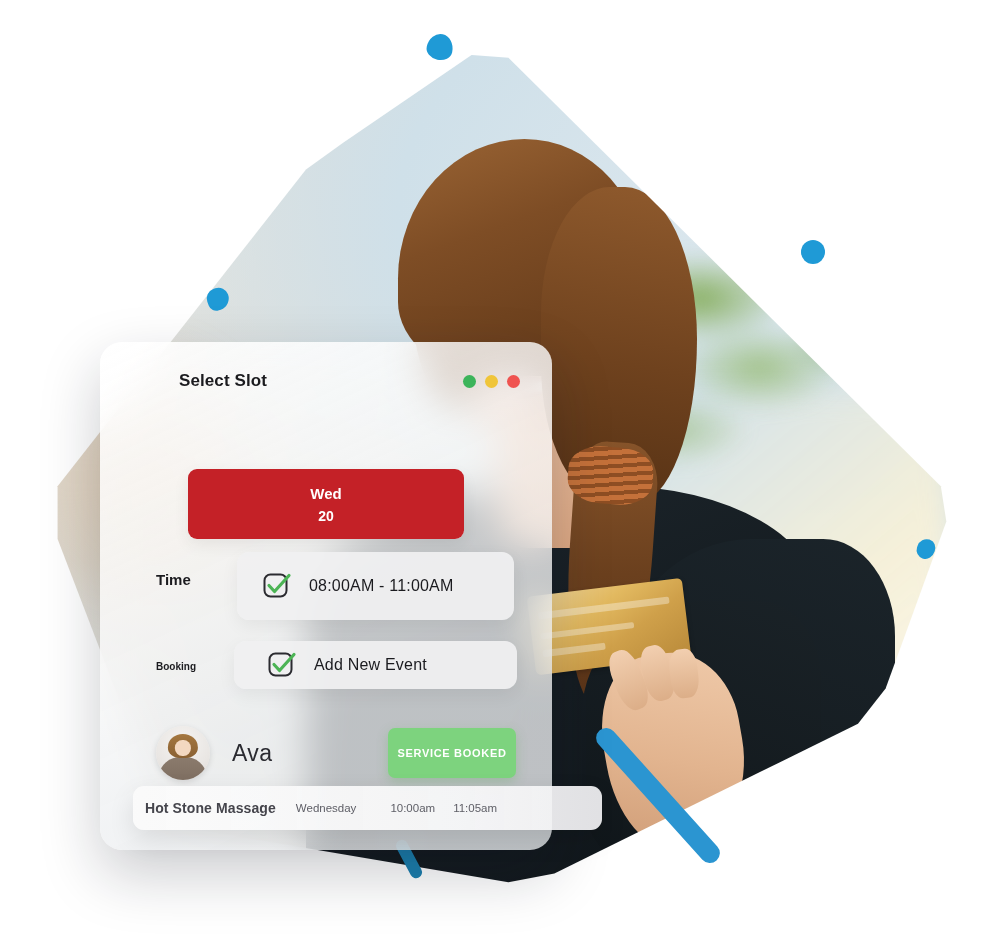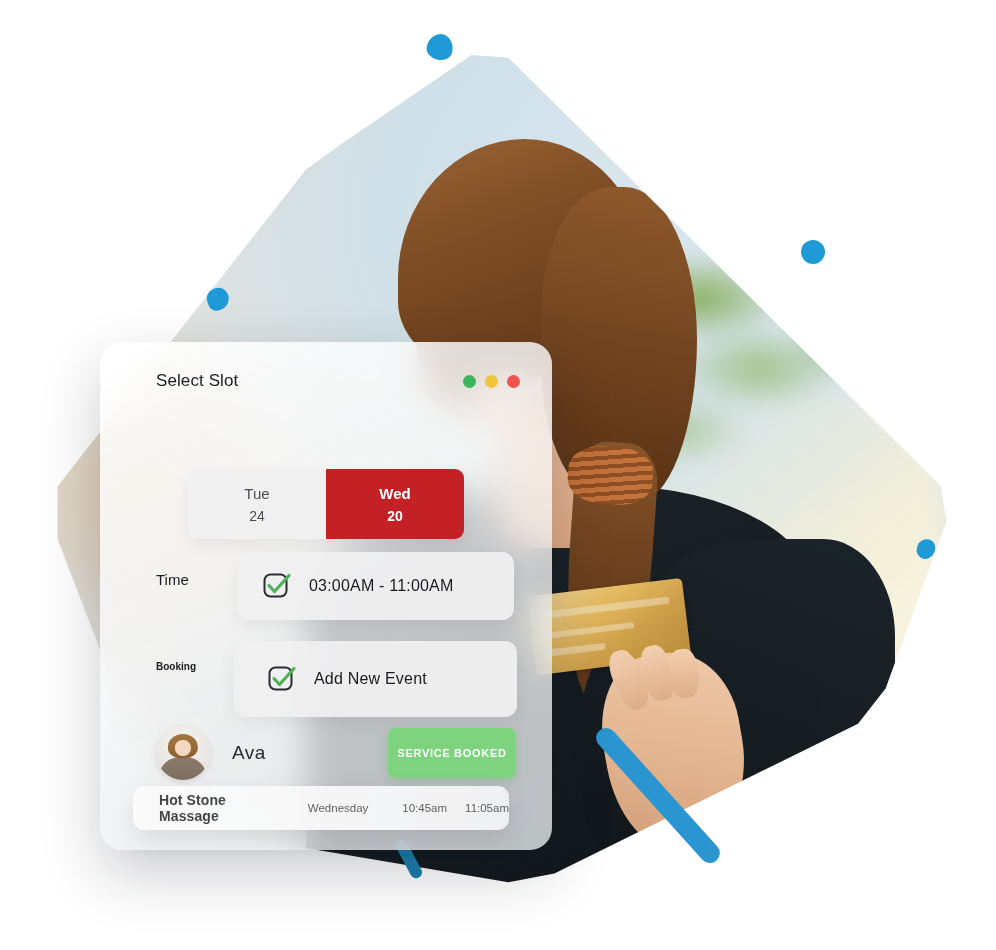--- a/index.html
+++ b/index.html
@@ -303,23 +303,24 @@
     left: 0; right: 0; top: 0;
     height: 78px;
     display: flex;
     align-items: center;
     justify-content: space-between;
     padding: 0 32px 0 56px;
     box-sizing: border-box;
   }
   .panel-title {
     font-size: 17px;
-    font-weight: normal;
+    font-weight: bold;
     color: #1b1b1f;
     letter-spacing: 0.1px;
+    margin-left: 23px;
   }
   .window-dots { display: flex; gap: 9px; align-items: center; }
   .dot { width: 13px; height: 13px; border-radius: 50%; }
   .dot-green  { background: #3cb45a; }
   .dot-yellow { background: #f0c539; }
   .dot-red    { background: #ef5350; }
 
   
   .day-strip {
     position: absolute;
@@ -359,35 +360,35 @@
   .field-time {
     position: absolute;
     left: 237px; top: 552px;
     width: 277px; height: 68px;
     padding-left: 24px;
     box-sizing: border-box;
   }
   .field-booking {
     position: absolute;
     left: 234px; top: 641px;
-    width: 283px; height: 76px;
+    width: 283px; height: 48px;
     padding-left: 32px;
     box-sizing: border-box;
   }
   .field-text {
     font-size: 16px;
     color: #1b1b1f;
     font-weight: normal;
     letter-spacing: 0.2px;
   }
   .label-time {
     position: absolute;
     left: 156px; top: 571px;
     font-size: 15px;
-    font-weight: normal;
+    font-weight: bold;
     color: #1b1b1f;
   }
   .label-booking {
     position: absolute;
     left: 156px; top: 661px;
     font-size: 10px;
     font-weight: bold;
     color: #1b1b1f;
   }
 
@@ -431,21 +432,21 @@
     position: absolute;
     left: 50%; top: 26%;
     transform: translateX(-50%);
     width: 30%; height: 30%;
     background: #f3d8c1;
     border-radius: 46%;
     z-index: 2;
   }
   .staff-name {
     margin-left: 22px;
-    font-size: 19px;
+    font-size: 23px;
     color: #2a2a30;
     letter-spacing: 0.4px;
   }
   .booked-btn {
     position: absolute;
     left: 232px; top: 6px;
     width: 128px; height: 50px;
     border: none;
     border-radius: 7px;
     background: #7dd37e;
@@ -455,36 +456,36 @@
     font-weight: bold;
     letter-spacing: 0.7px;
     cursor: pointer;
     box-shadow: 0 4px 12px rgba(85,170,90,0.3);
   }
 
   
   .summary {
     position: absolute;
     left: 133px; top: 786px;
-    width: 376px; height: 44px;
+    width: 469px; height: 44px;
     background: linear-gradient(90deg, rgba(250,250,250,0.96) 0%, rgba(247,247,248,0.94) 70%, rgba(243,243,245,0.92) 100%);
     border-radius: 11px;
     display: flex;
     align-items: center;
     box-shadow: 0 10px 26px rgba(0,0,0,0.10);
     box-sizing: border-box;
-    padding-left: 26px;
+    padding-left: 12px;
   }
   .sum-title {
     font-size: 14px;
     font-weight: bold;
     color: #45454c;
     letter-spacing: 0.1px;
   }
-  .sum-day  { font-size: 11.5px; color: #5e5e66; margin-left: 44px; }
+  .sum-day  { font-size: 11.5px; color: #5e5e66; margin-left: 20px; }
   .sum-from { font-size: 11.5px; color: #5e5e66; margin-left: 34px; }
   .sum-to   { font-size: 11.5px; color: #5e5e66; margin-left: 18px; }
 </style>
 </head>
 <body>
 
 <div id="stage">
 
   <div class="photo-wrap">
     <div class="photo">
@@ -536,40 +537,36 @@
     <div class="panel-header">
       <div class="panel-title">Select Slot</div>
       <div class="window-dots">
         <span class="dot dot-green"></span>
         <span class="dot dot-yellow"></span>
         <span class="dot dot-red"></span>
       </div>
     </div>
 
     <div class="day-strip">
-      <div class="day">
-        <span class="dname">Tue</span>
-        <span class="dnum">24</span>
-      </div>
       <div class="day active">
         <span class="dname">Wed</span>
         <span class="dnum">20</span>
       </div>
     </div>
 
   </div>
 
   <div class="label-time">Time</div>
 
   <div class="field field-time">
     <svg class="check-icon" viewBox="0 0 32 32">
       <rect x="3.5" y="4.5" width="22" height="22" rx="6" ry="6" fill="none" stroke="#2b2b30" stroke-width="2"></rect>
       <path d="M8 15.5 L13.5 21.5 L28 5.5" fill="none" stroke="#4cb455" stroke-width="3.2" stroke-linecap="round" stroke-linejoin="round"></path>
     </svg>
-    <span class="field-text">03:00AM - 11:00AM</span>
+    <span class="field-text">08:00AM - 11:00AM</span>
   </div>
 
   <div class="label-booking">Booking</div>
 
   <div class="field field-booking">
     <svg class="check-icon" viewBox="0 0 32 32">
       <rect x="3.5" y="4.5" width="22" height="22" rx="6" ry="6" fill="none" stroke="#2b2b30" stroke-width="2"></rect>
       <path d="M8 15.5 L13.5 21.5 L28 5.5" fill="none" stroke="#4cb455" stroke-width="3.2" stroke-linecap="round" stroke-linejoin="round"></path>
     </svg>
     <span class="field-text">Add New Event</span>
@@ -581,17 +578,17 @@
       <div class="av-hair"></div>
       <div class="av-face"></div>
     </div>
     <span class="staff-name">Ava</span>
     <button class="booked-btn">SERVICE BOOKED</button>
   </div>
 
   <div class="summary">
     <span class="sum-title">Hot Stone Massage</span>
     <span class="sum-day">Wednesday</span>
-    <span class="sum-from">10:45am</span>
+    <span class="sum-from">10:00am</span>
     <span class="sum-to">11:05am</span>
   </div>
 
 </div>
 
 </body></html>

